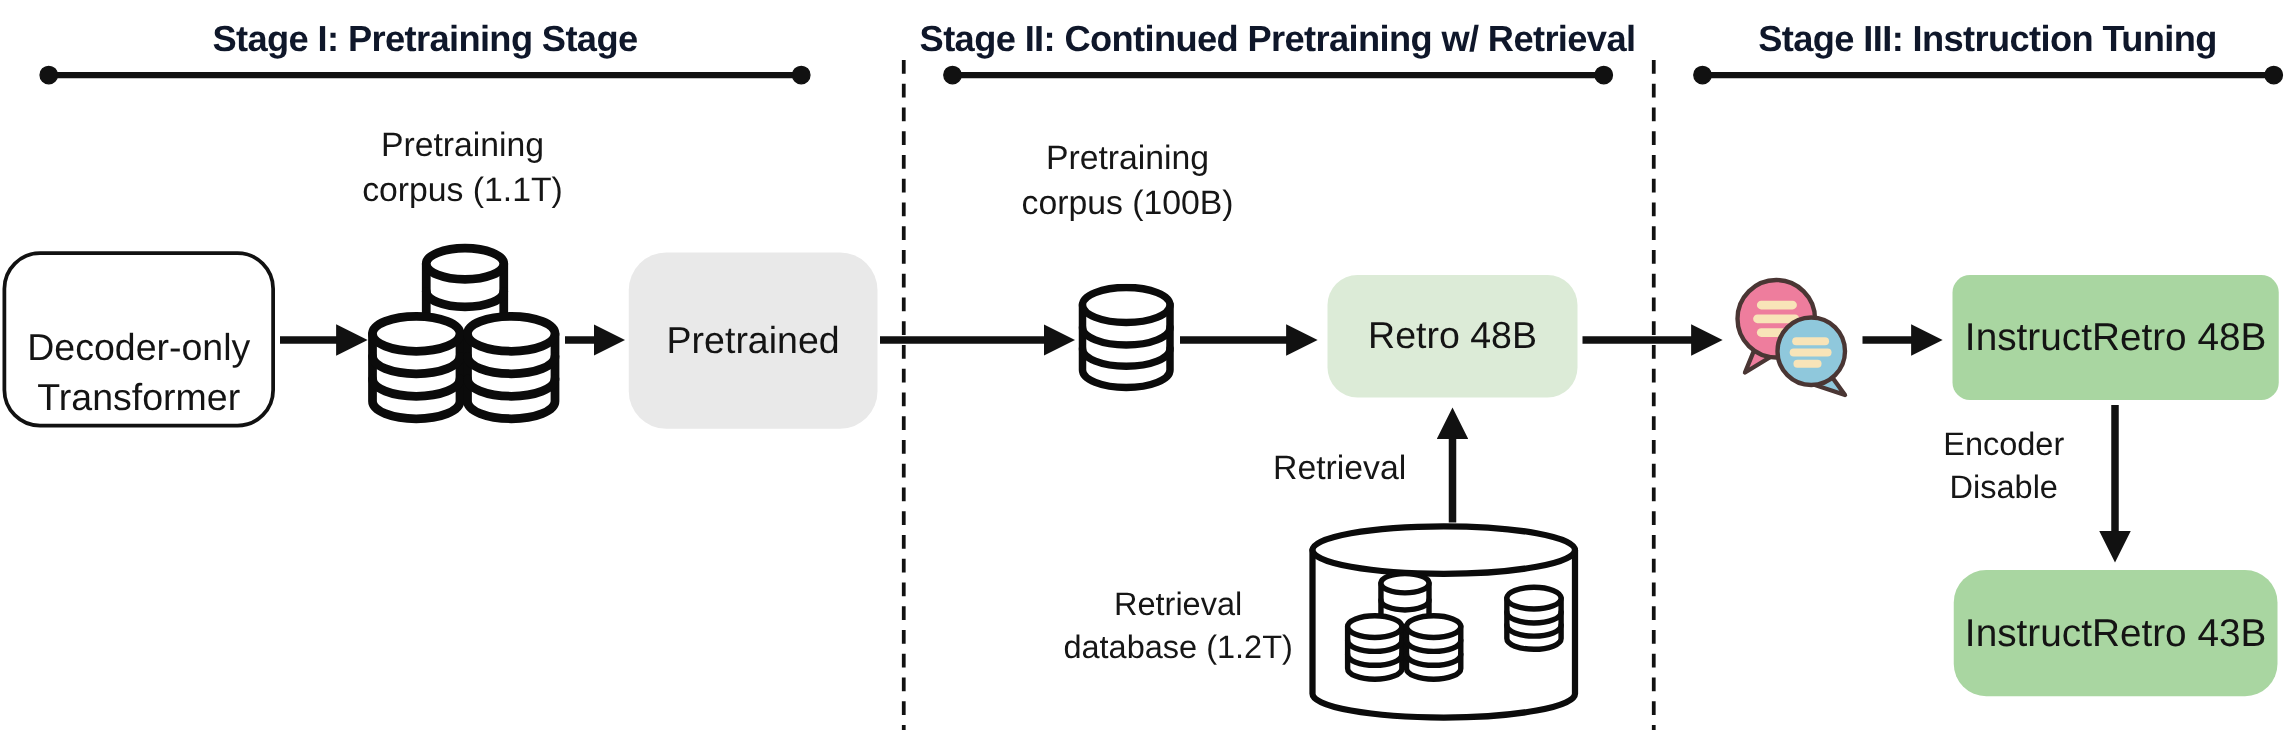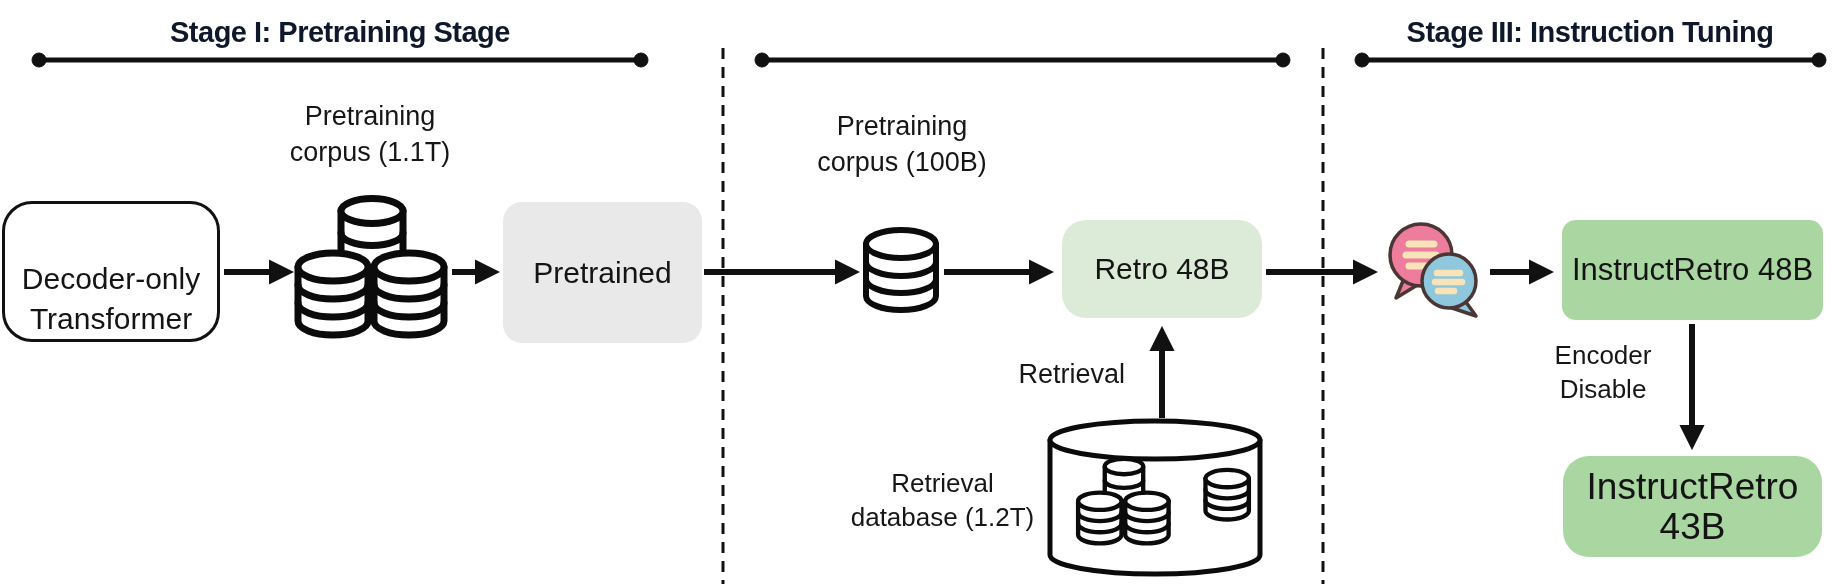--- a/index.html
+++ b/index.html
@@ -15,33 +15,33 @@
   .node-box{
     position:absolute;display:flex;flex-direction:column;align-items:center;justify-content:center;
     text-align:center;font-size:30px;line-height:40px;color:#141414;
   }
   .decoder{
     left:2px;top:201px;width:212px;height:135px;
     background:#ffffff;border:3.5px solid #111;border-radius:30px;justify-content:flex-end;
   }
   .gpt{
     left:503px;top:202px;width:199px;height:141px;
-    background:#e9e9e9;border-radius:19px;
+    background:#e9e9e9;border-radius:30px;
   }
   .retro{
     left:1062px;top:220px;width:200px;height:98px;
     background:#dcebd7;border-radius:24px;
   }
   .ir48{
     left:1562px;top:220px;width:261px;height:100px;
     background:#a9d6a1;border-radius:14px;font-size:31px;
   }
   .ir43{
     left:1563px;top:456px;width:259px;height:101px;
-    background:#a9d6a1;border-radius:26px;font-size:37px;
+    background:#a9d6a1;border-radius:26px;font-size:31px;
   }
   .free-label{
     position:absolute;text-align:center;font-size:27px;line-height:36px;color:#161616;
   }
   svg{display:block;}
   .conn{position:absolute;left:0;top:0;}
 </style>
 </head>
 <body>
 
@@ -79,20 +79,21 @@
       <line x1="704" y1="272" x2="850" y2="272" marker-end="url(#ah)"></line>
       <line x1="944" y1="272" x2="1044" y2="272" marker-end="url(#ah)"></line>
       <line x1="1266" y1="272" x2="1368" y2="272" marker-end="url(#ah)"></line>
       <line x1="1490" y1="272" x2="1544" y2="272" marker-end="url(#ah)"></line>
       <line x1="1162" y1="418" x2="1162" y2="336" marker-end="url(#ah)"></line>
       <line x1="1692" y1="324" x2="1692" y2="440" marker-end="url(#ah)"></line>
     </g>
   </svg>
 
   <div class="stage-title" style="left:40px;">Stage I: Pretraining Stage</div>
+  <div class="stage-title" style="left:722px;">Stage II: Continued Pretraining w/ Retrieval</div>
   <div class="stage-title" style="left:1290px;">Stage III: Instruction Tuning</div>
 
   <div class="node-box decoder">
     <div>Decoder-only</div>
     <div>Transformer</div>
   </div>
 
   <div class="free-label" style="left:270px;top:98px;width:200px;">
     <div>Pretraining</div>
     <div>corpus (1.1T)</div>

